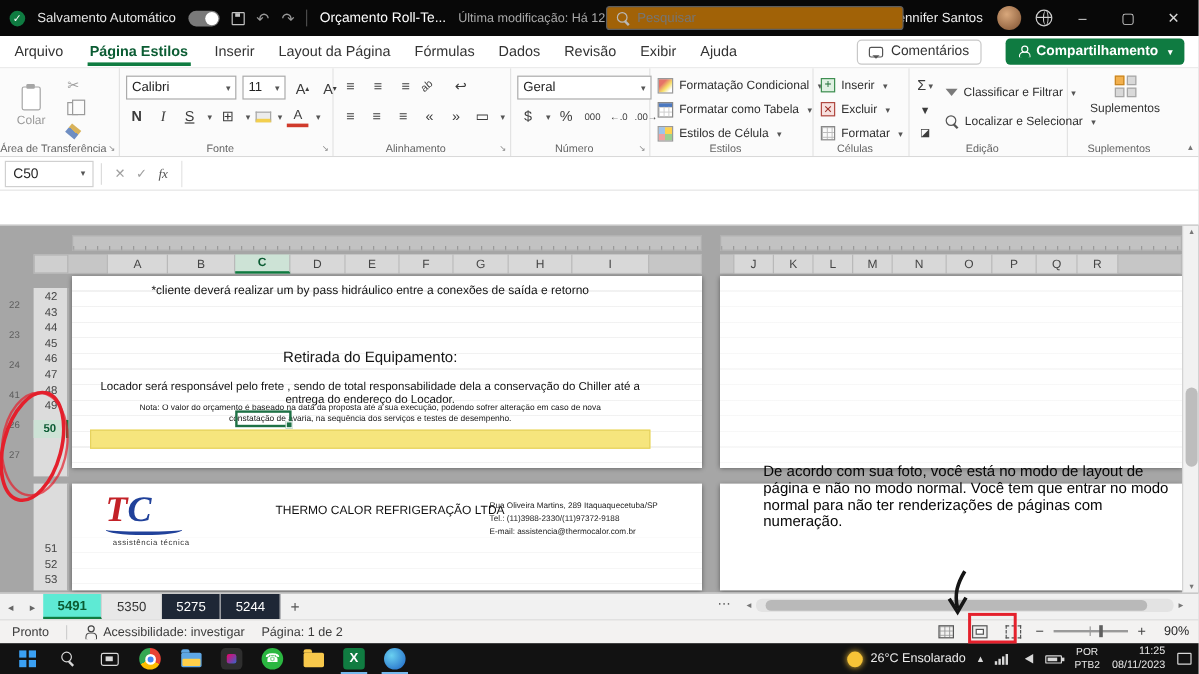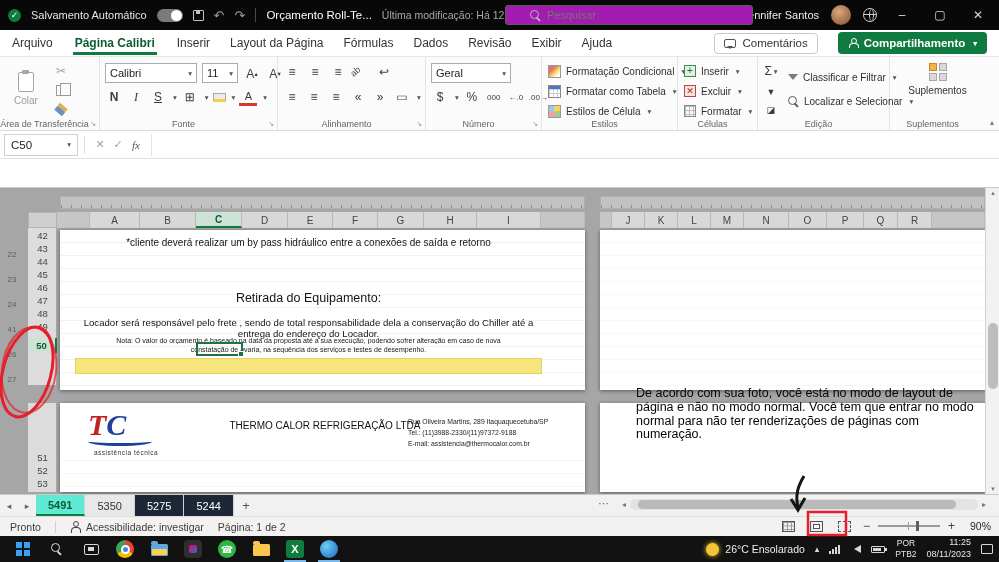--- a/index.html
+++ b/index.html
@@ -11,21 +11,21 @@
 .chk{width:13px;height:13px;border-radius:50%;background:#0f7b41;color:#fff;font-size:9px;display:inline-flex;align-items:center;justify-content:center}
 .tb-txt{font-size:11px;color:#e6e6e6}
 .tgl{width:26px;height:13px;border-radius:7px;background:#7a7a7a;position:relative;display:inline-block}
 .tgl .knob{position:absolute;right:1px;top:1px;width:11px;height:11px;border-radius:50%;background:#fff}
 .flp{width:11px;height:11px;border:1.5px solid #c2c2c2;border-radius:1px;position:relative;display:inline-block}
 .flp::before{content:"";position:absolute;left:2px;top:0;width:4px;height:3px;background:#c2c2c2}
 .tb-ic{color:#9a9a9a;font-size:13px}
 .tb-sep{width:1px;height:14px;background:#4a4a4a}
 .tb-title{font-size:11.5px;color:#fff;white-space:nowrap}
 .tb-mod{font-size:10.5px;color:#a8a8a8;white-space:nowrap}
-.tb-search{position:absolute;left:505px;top:5px;width:248px;height:20px;border:1px solid #5e5e5e;border-radius:3px;background:#a21caf;display:flex;align-items:center;gap:6px;padding:0 24px;color:#b8b8b8}
+.tb-search{position:absolute;left:505px;top:5px;width:248px;height:20px;border:1px solid #5e5e5e;border-radius:3px;background:#a16207;display:flex;align-items:center;gap:6px;padding:0 8px;color:#b8b8b8}
 .tb-search input{flex:1;background:transparent;border:none;outline:none;color:#ccc;font-size:11px;font-family:"Liberation Sans",sans-serif}
 .mag{position:relative;width:11px;height:11px;display:inline-block;color:#b8b8b8}
 .mag::before{content:"";position:absolute;width:7px;height:7px;border:1.5px solid currentColor;border-radius:50%;left:0;top:0}
 .mag::after{content:"";position:absolute;width:4.5px;height:1.5px;background:currentColor;transform:rotate(45deg);left:6px;top:8.5px}
 .tb-right{margin-left:auto;display:flex;align-items:center;gap:12px}
 .tb-user{font-size:11px;color:#eee;white-space:nowrap}
 .ava{width:20px;height:20px;border-radius:50%;background:radial-gradient(circle at 40% 35%,#d9a87c,#7d5030);display:inline-block}
 .glb{width:14px;height:14px;border:1.5px solid #cfcfcf;border-radius:50%;position:relative;display:inline-block}
 .glb::before{content:"";position:absolute;left:0;right:0;top:5px;height:1px;background:#cfcfcf}
 .glb::after{content:"";position:absolute;left:5px;top:0;bottom:0;width:3px;border-left:1px solid #cfcfcf;border-right:1px solid #cfcfcf;border-radius:50%}
@@ -202,21 +202,21 @@
       <span class="ava"></span>
       <span class="glb"></span>
       <span class="wbtn">–</span>
       <span class="wbtn">▢</span>
       <span class="wbtn">✕</span>
     </div>
   </div>
 
   <div class="abs tabrow">
     <span class="rtab">Arquivo</span>
-    <span class="rtab active">Página Calibri</span>
+    <span class="rtab active">Página Estilos</span>
     <span class="rtab">Inserir</span>
     <span class="rtab">Layout da Página</span>
     <span class="rtab">Fórmulas</span>
     <span class="rtab">Dados</span>
     <span class="rtab">Revisão</span>
     <span class="rtab">Exibir</span>
     <span class="rtab">Ajuda</span>
     <div class="comments-btn">
       <span class="bub"></span>
       <span>Comentários</span>
@@ -289,21 +289,21 @@
         <span class="ib">»</span>
         <span class="ib">▭</span>
           <span class="dd">▾</span>
       </div>
       <div class="grp-label">Alinhamento</div>
       <span class="launcher">↘</span>
     </div>
 
     <div class="grp" style="left:426px;width:116px">
       <div class="r1">
-        <div class="combo" style="width:80px">
+        <div class="combo" style="width:112px">
             <span>Geral</span>
             <span class="dd">▾</span>
           </div>
       </div>
       <div class="r2">
         <span class="ib">$</span>
           <span class="dd">▾</span>
         <span class="ib">%</span>
         <span class="ib" style="font-size:8px">000</span>
         <span class="ib" style="font-size:8px">←.0</span>
@@ -429,21 +429,21 @@
       <div class="ch" style="width:33px">L</div>
       <div class="ch" style="width:33px">M</div>
       <div class="ch" style="width:45px">N</div>
       <div class="ch" style="width:38px">O</div>
       <div class="ch" style="width:37px">P</div>
       <div class="ch" style="width:34px">Q</div>
       <div class="ch" style="width:34px">R</div>
       <div class="chsp" style="flex:1"></div>
     </div>
 
-    <div class="rowstrip" style="top:40px;height:157px">
+    <div class="rowstrip" style="top:52px;height:157px">
       <span class="rn" style="top:2px">42</span>
       <span class="rn" style="top:15px">43</span>
       <span class="rn" style="top:28px">44</span>
       <span class="rn" style="top:41px">45</span>
       <span class="rn" style="top:54px">46</span>
       <span class="rn" style="top:67px">47</span>
       <span class="rn" style="top:80px">48</span>
       <span class="rn" style="top:93px">49</span>
       <span class="rn sel" style="top:110px">50</span>
     </div>

